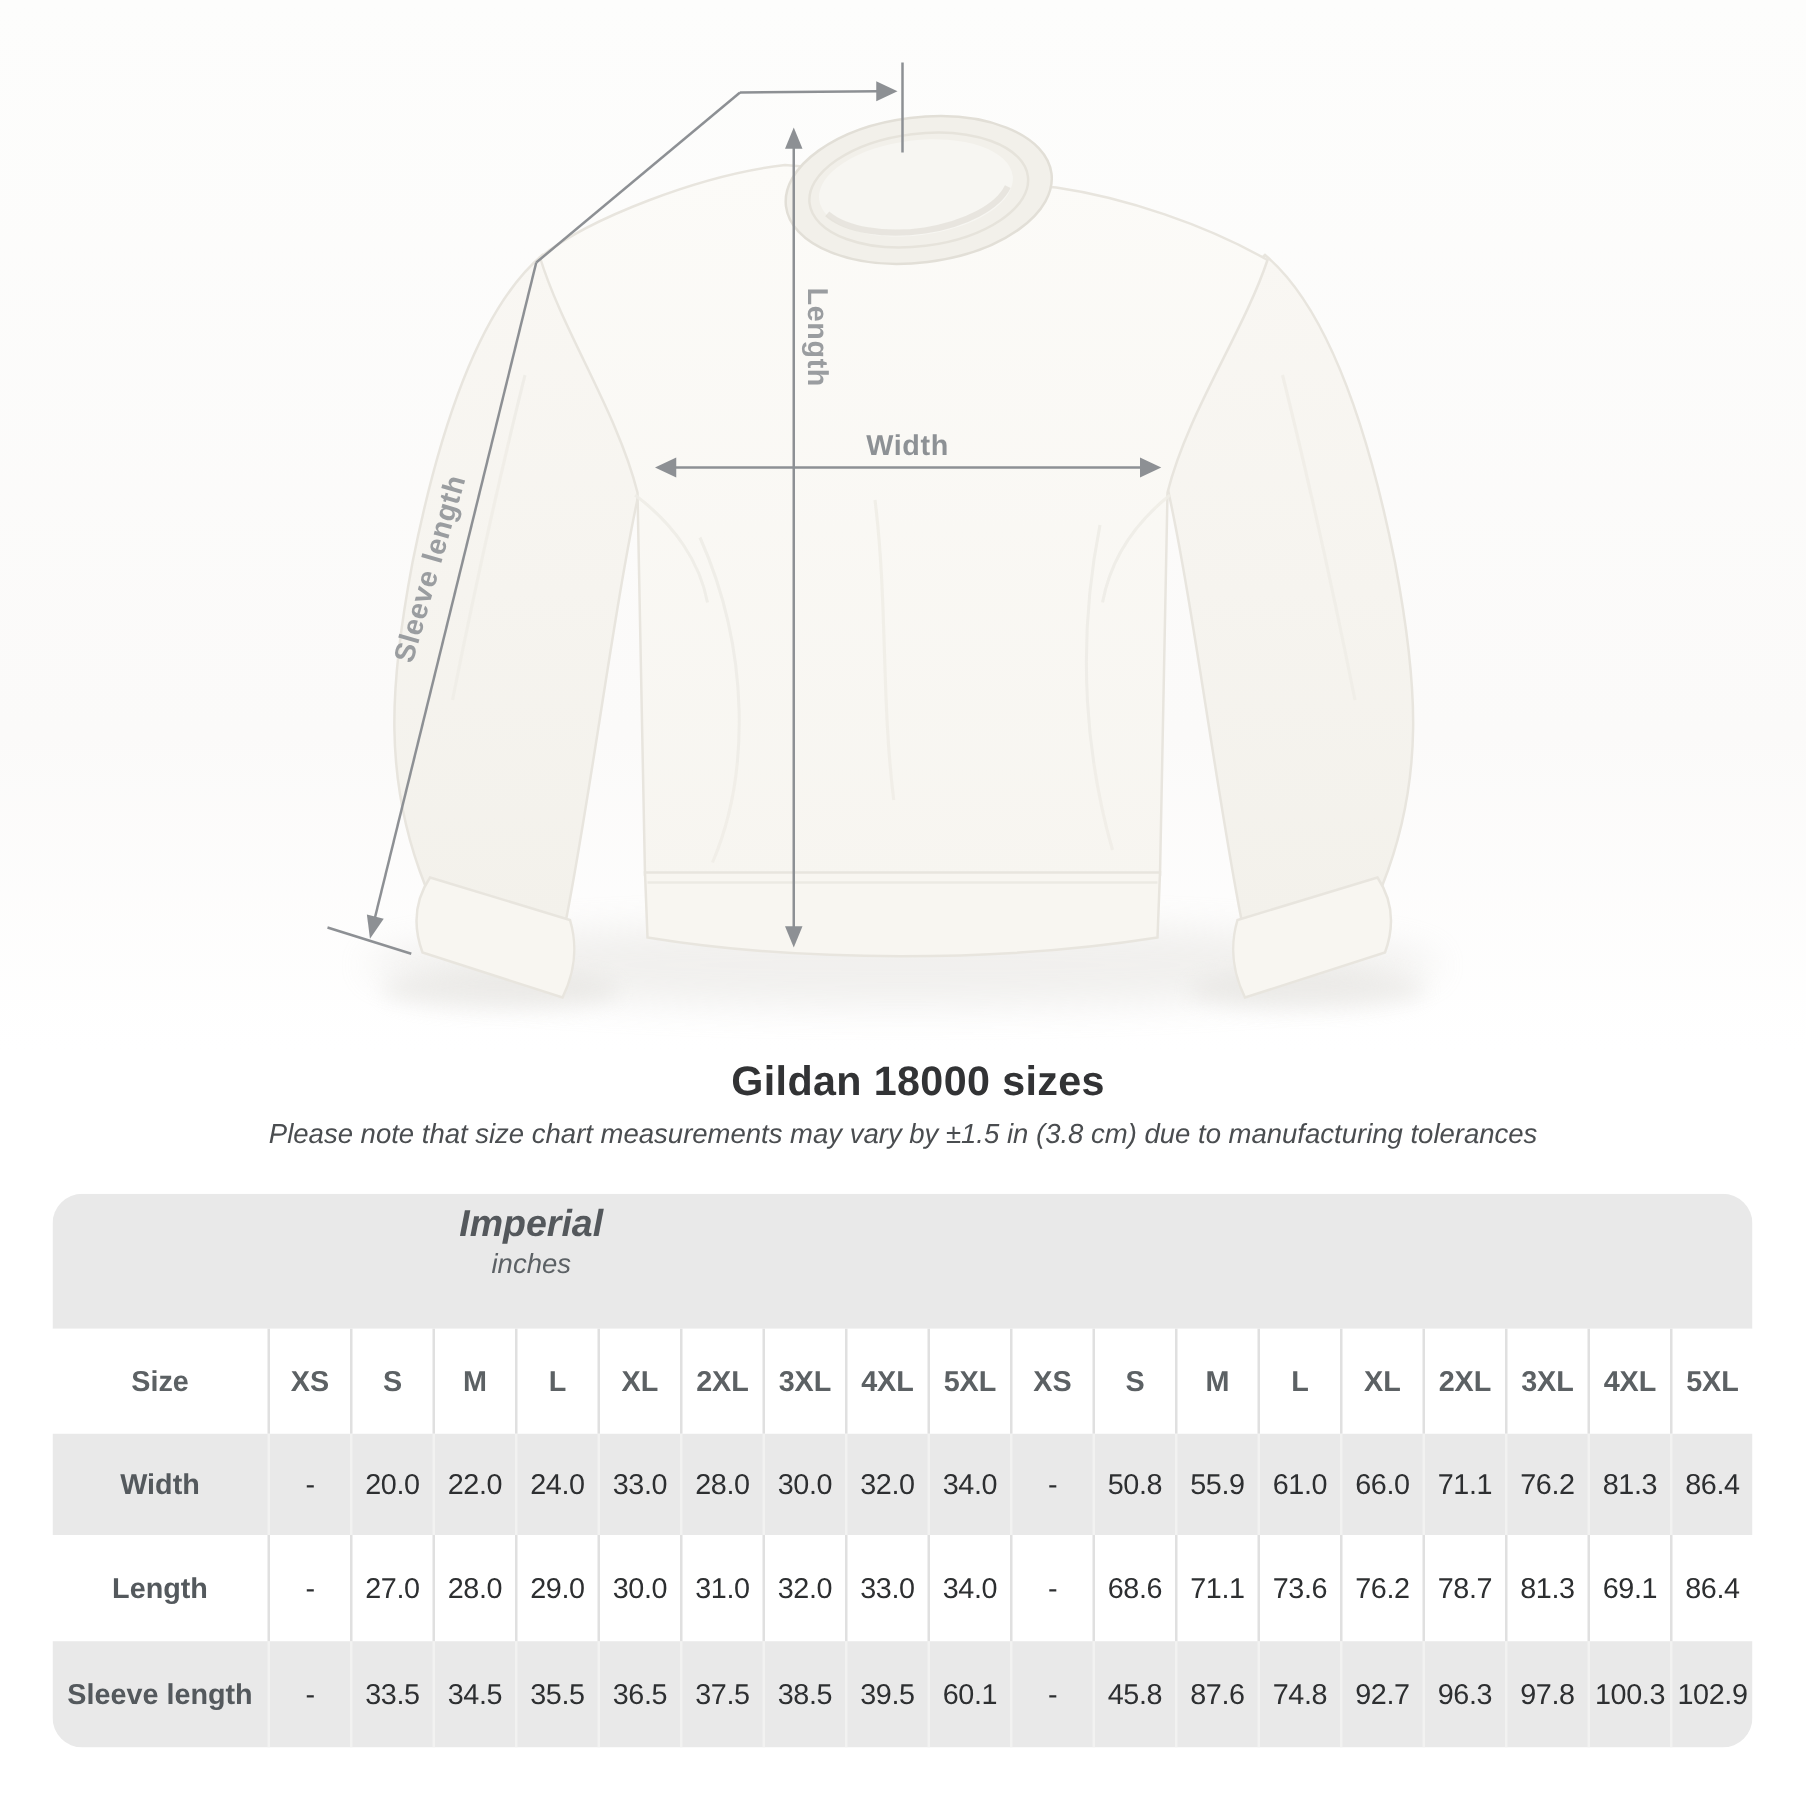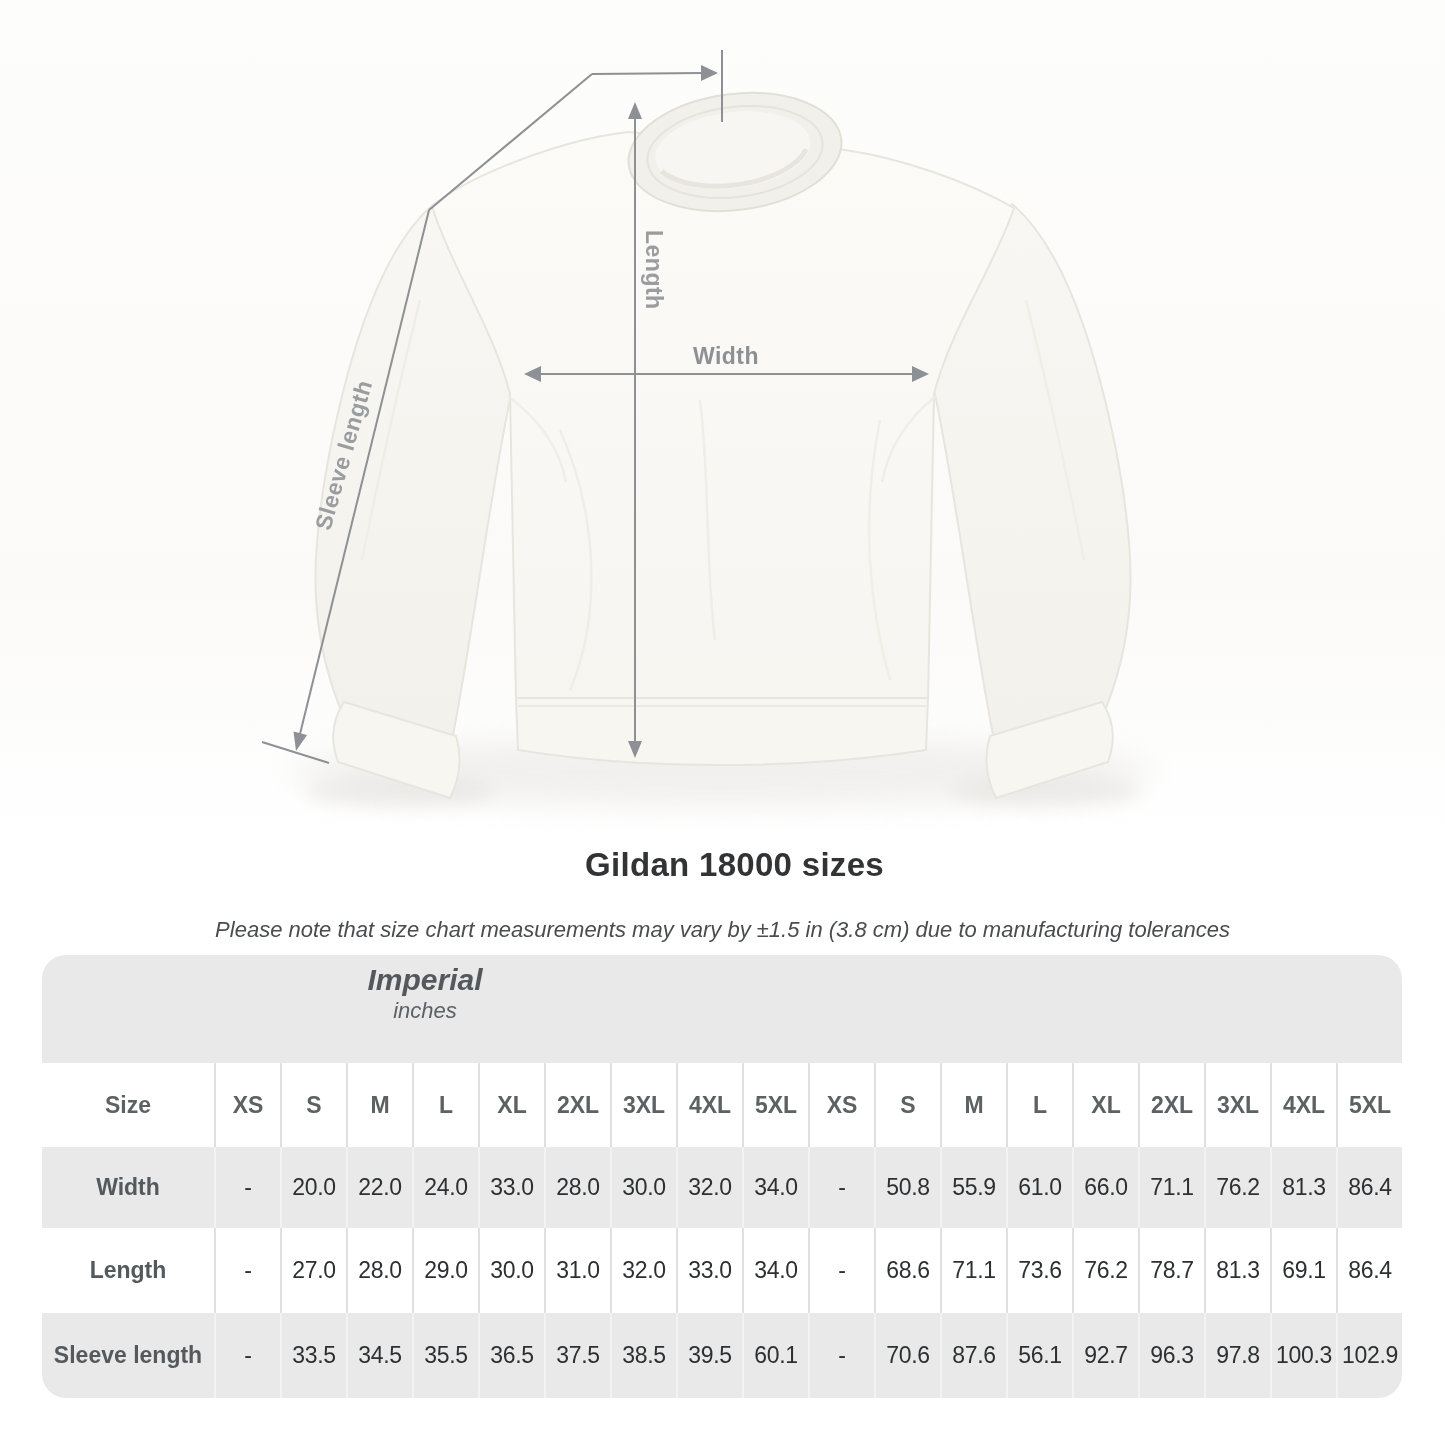--- a/index.html
+++ b/index.html
@@ -21,21 +21,21 @@
   .dim-label.width  { left: 726px; top: 343px; transform: translateX(-50%); color: #8d9195; }
   .dim-label.sleeve { left: 344px; top: 455px; transform: translate(-50%,-50%) rotate(-74deg); }
 
   
   .page-title {
     position: absolute; left: 0; top: 846px; width: 1445px; text-align: center;
     font-size: 33px; font-weight: bold; color: #323335; letter-spacing: 0.3px; padding-left: 24px;
   }
   .page-subtitle {
     position: absolute; left: 0; top: 894px; width: 1445px; text-align: center;
-    font-size: 22px; font-style: italic; color: #4a4d50; margin-top: 23px;
+    font-size: 22px; font-style: italic; color: #4a4d50;
   }
 
   
   .size-table {
     position: absolute; left: 42px; top: 955px; width: 1360px; height: 443px;
     border-radius: 24px; overflow: hidden; background: #ffffff;
   }
   .group-row { display: grid; grid-template-columns: 766px 594px; height: 108px; background: #e9e9e9; }
   .group-cell { display: flex; flex-direction: column; align-items: center; justify-content: flex-start; padding-top: 8px; }
   .group-title { font-size: 30px; font-weight: bold; font-style: italic; color: #54585c; line-height: 34px; }
@@ -219,23 +219,23 @@
     <div class="cell value-cell">-</div>
     <div class="cell value-cell">33.5</div>
     <div class="cell value-cell">34.5</div>
     <div class="cell value-cell">35.5</div>
     <div class="cell value-cell">36.5</div>
     <div class="cell value-cell">37.5</div>
     <div class="cell value-cell">38.5</div>
     <div class="cell value-cell">39.5</div>
     <div class="cell value-cell">60.1</div>
     <div class="cell value-cell">-</div>
-    <div class="cell value-cell">70.6</div>
+    <div class="cell value-cell">45.8</div>
     <div class="cell value-cell">87.6</div>
-    <div class="cell value-cell">56.1</div>
+    <div class="cell value-cell">74.8</div>
     <div class="cell value-cell">92.7</div>
     <div class="cell value-cell">96.3</div>
     <div class="cell value-cell">97.8</div>
     <div class="cell value-cell">100.3</div>
     <div class="cell value-cell">102.9</div>
   </div>
 
 </div>
 
 </body></html>

